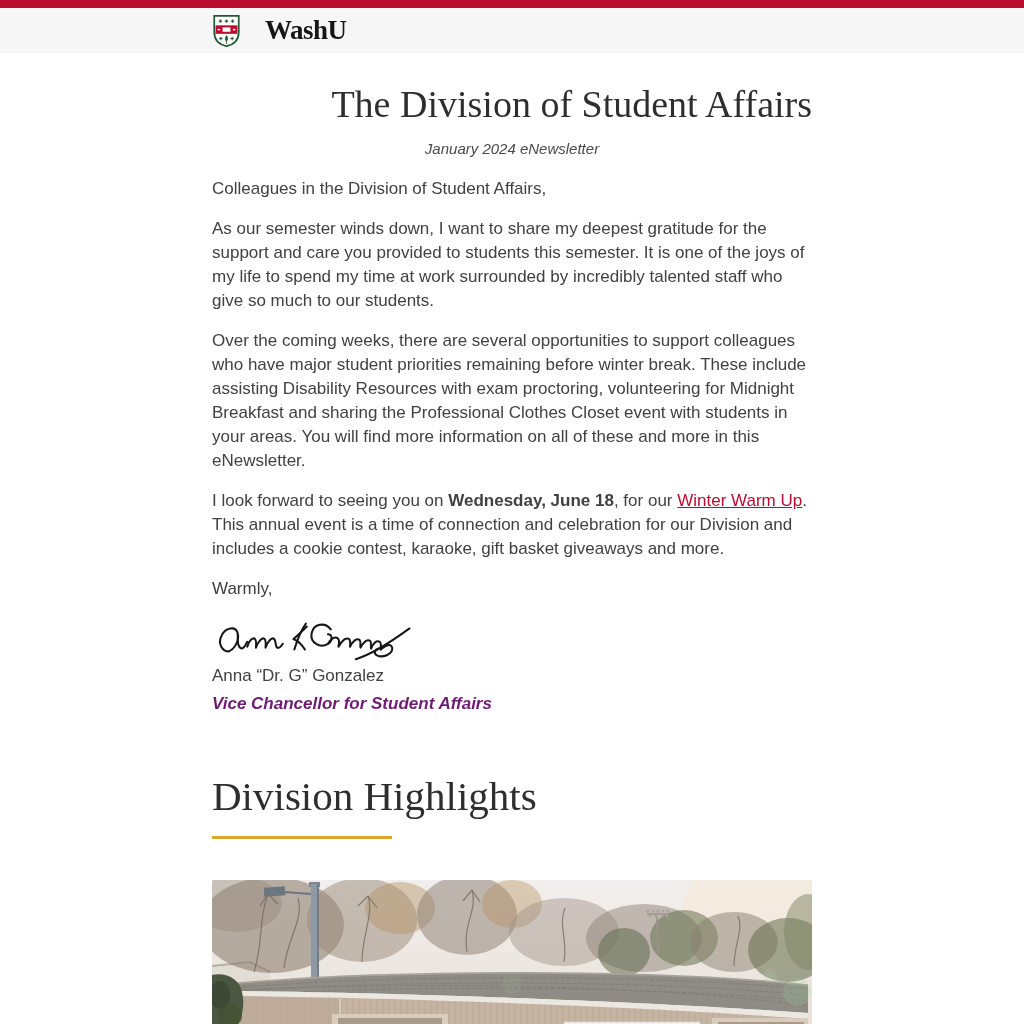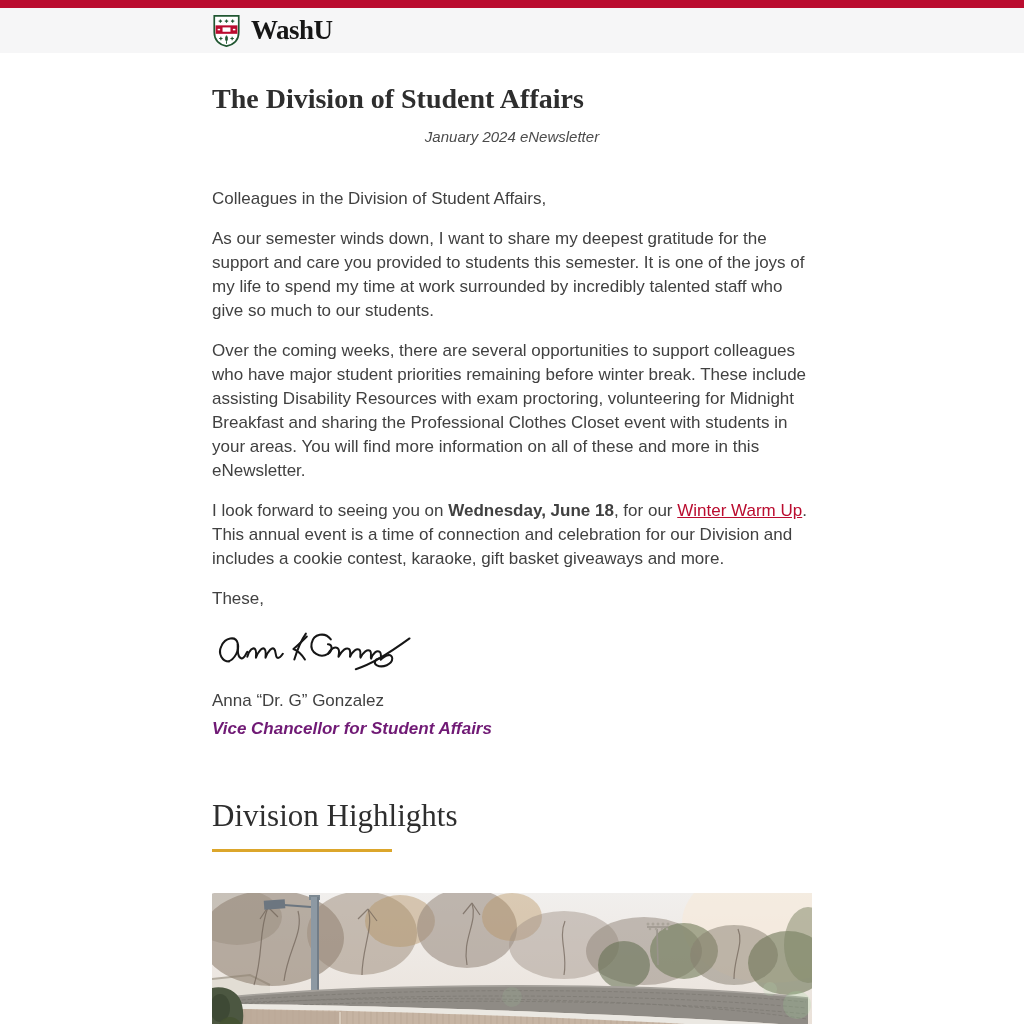--- a/index.html
+++ b/index.html
@@ -16,88 +16,88 @@
   .header {
     height: 45px;
     background: #f6f6f7;
     display: flex;
     align-items: center;
     padding-left: 212px;
   }
   .brand {
     display: flex;
     align-items: center;
-    gap: 10px;
+    gap: 24px;
     text-decoration: none;
     cursor: pointer;
   }
   .brand-text {
     font-family: "Liberation Serif", serif;
     font-size: 27px;
     font-weight: 600;
     letter-spacing: -0.5px;
     color: #161616;
     line-height: 1;
   }
   .content {
     width: 600px;
     margin: 0 auto;
   }
   .title {
     margin: 30px 0 0 0;
     font-family: "Liberation Serif", serif;
-    font-weight: 700;
-    font-size: 28px;
+    font-weight: 400;
+    font-size: 38px;
     line-height: 1.15;
     color: #2e2e2e;
-    text-align: left;
+    text-align: right;
   }
   .subtitle {
     margin: 13px 0 0 0;
     font-style: italic;
     font-size: 15px;
     color: #4b4b4b;
     text-align: center;
   }
   .para {
     margin: 16px 0 0 0;
     font-size: 17px;
     line-height: 24px;
     color: #414141;
   }
-  .para.salutation { margin-top: 42px; }
+  .para.salutation { margin-top: 20px; }
   .link {
     color: #ba0c2f;
     text-decoration: underline;
     cursor: pointer;
   }
   .signature {
     margin-top: 14px;
     width: 205px;
     height: 48px;
   }
   .signer-name {
-    margin: 16px 0 0 0;
+    margin: 1px 0 0 0;
     font-size: 17px;
     line-height: 24px;
     color: #414141;
   }
   .signer-title {
     margin: 4px 0 0 0;
     font-size: 17px;
     line-height: 24px;
     font-weight: 700;
     font-style: italic;
     color: #701a75;
   }
   .section-heading {
     margin: 56px 0 0 0;
     font-family: "Liberation Serif", serif;
     font-weight: 400;
-    font-size: 31px;
+    font-size: 41px;
     line-height: 1.2;
     color: #2e2e2e;
     text-align: left;
   }
   .gold-rule {
     margin-top: 15px;
     width: 180px;
     height: 3px;
     background: #dca62b;
   }
@@ -141,21 +141,21 @@
     <p class="subtitle">January 2024 eNewsletter</p>
 
     <p class="para salutation">Colleagues in the Division of Student Affairs,</p>
 
     <p class="para">As our semester winds down, I want to share my deepest gratitude for the support and care you provided to students this semester. It is one of the joys of my life to spend my time at work surrounded by incredibly talented staff who give so much to our students.</p>
 
     <p class="para">Over the coming weeks, there are several opportunities to support colleagues who have major student priorities remaining before winter break. These include assisting Disability Resources with exam proctoring, volunteering for Midnight Breakfast and sharing the Professional Clothes Closet event with students in your areas. You will find more information on all of these and more in this eNewsletter.</p>
 
     <p class="para"><span>I look forward to seeing you on </span><strong>Wednesday, June 18</strong><span>, for our </span><a class="link">Winter Warm Up</a><span>. This annual event is a time of connection and celebration for our Division and includes a cookie contest, karaoke, gift basket giveaways and more.</span></p>
 
-    <p class="para">These,</p>
+    <p class="para">Warmly,</p>
 
     <div class="signature">
       <svg width="205" height="48" viewBox="0 0 210 50">
         <g fill="none" stroke="#161616" stroke-width="2.1" stroke-linecap="round" stroke-linejoin="round">
           <path d="M16,38 C9,38 4,30 8,22 C12,13 23,11 25,19 C27,26 22,36 15,38"></path>
           <path d="M25,20 C25,28 25,34 29,35 C32,35 33,31 35,28"></path>
           <path d="M35,33 C37,26 41,23 43,25 C45,27 44,31 44,34 C47,26 51,23 53,25 C55,27 54,31 54,34 C57,26 61,23 63,25 C65,27 64,32 66,34 C68,35 70,33 72,30"></path>
           <path d="M84,36 C87,26 91,16 96,9"></path>
           <path d="M97,12 C92,17 87,22 83,25 C88,27 92,31 95,36"></path>
           <path d="M122,15 C116,7 104,9 102,19 C100,29 111,35 119,30 C124,27 124,20 119,20"></path>

